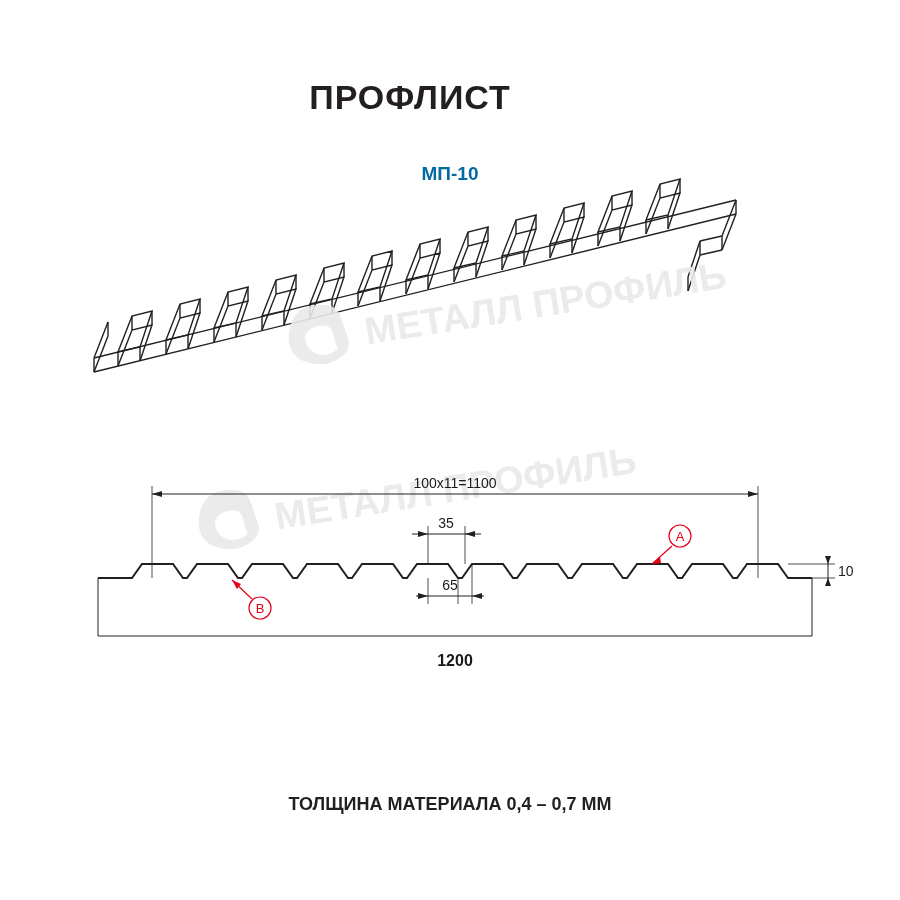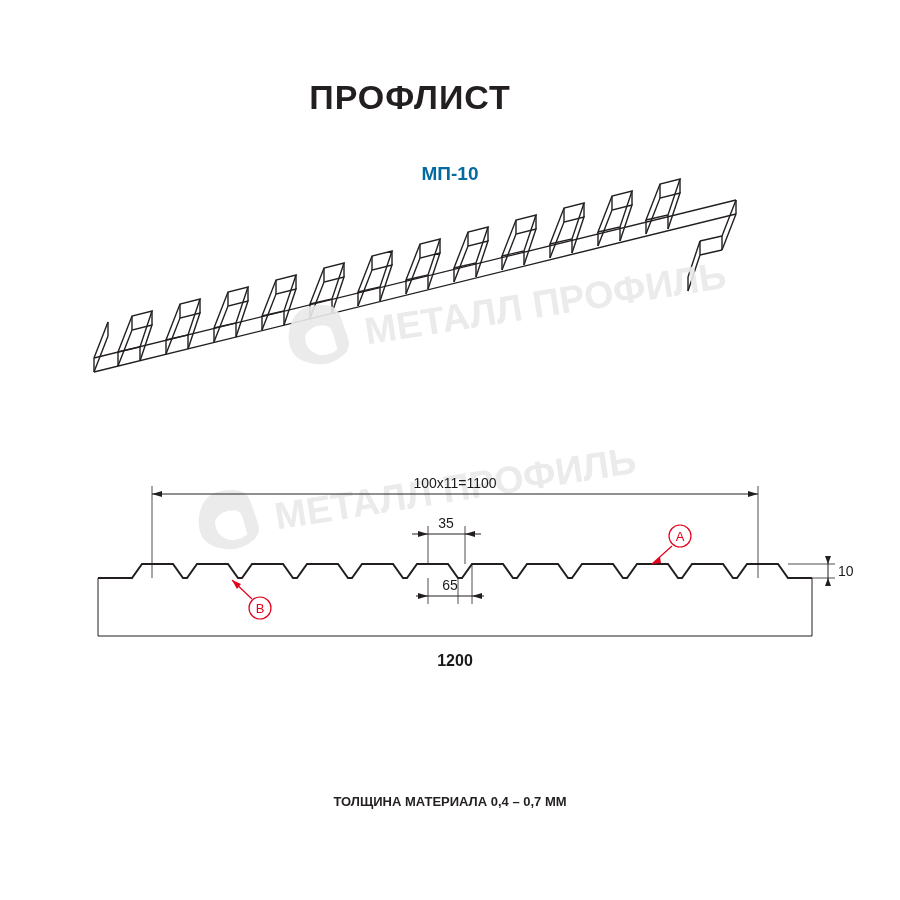--- a/index.html
+++ b/index.html
@@ -41,21 +41,21 @@
     font-weight: bold;
     color: #0369a1;
     margin-top: 33px;
   }
   .footer-note {
     position: absolute;
     top: 794px;
     left: 0;
     width: 900px;
     text-align: center;
-    font-size: 13px;
+    font-size: 18px;
     font-weight: bold;
     color: #231f20;
   }
   .iso-wrap {
     position: absolute;
     top: 180px;
     left: 60px;
     width: 790px;
     height: 220px;
   }

